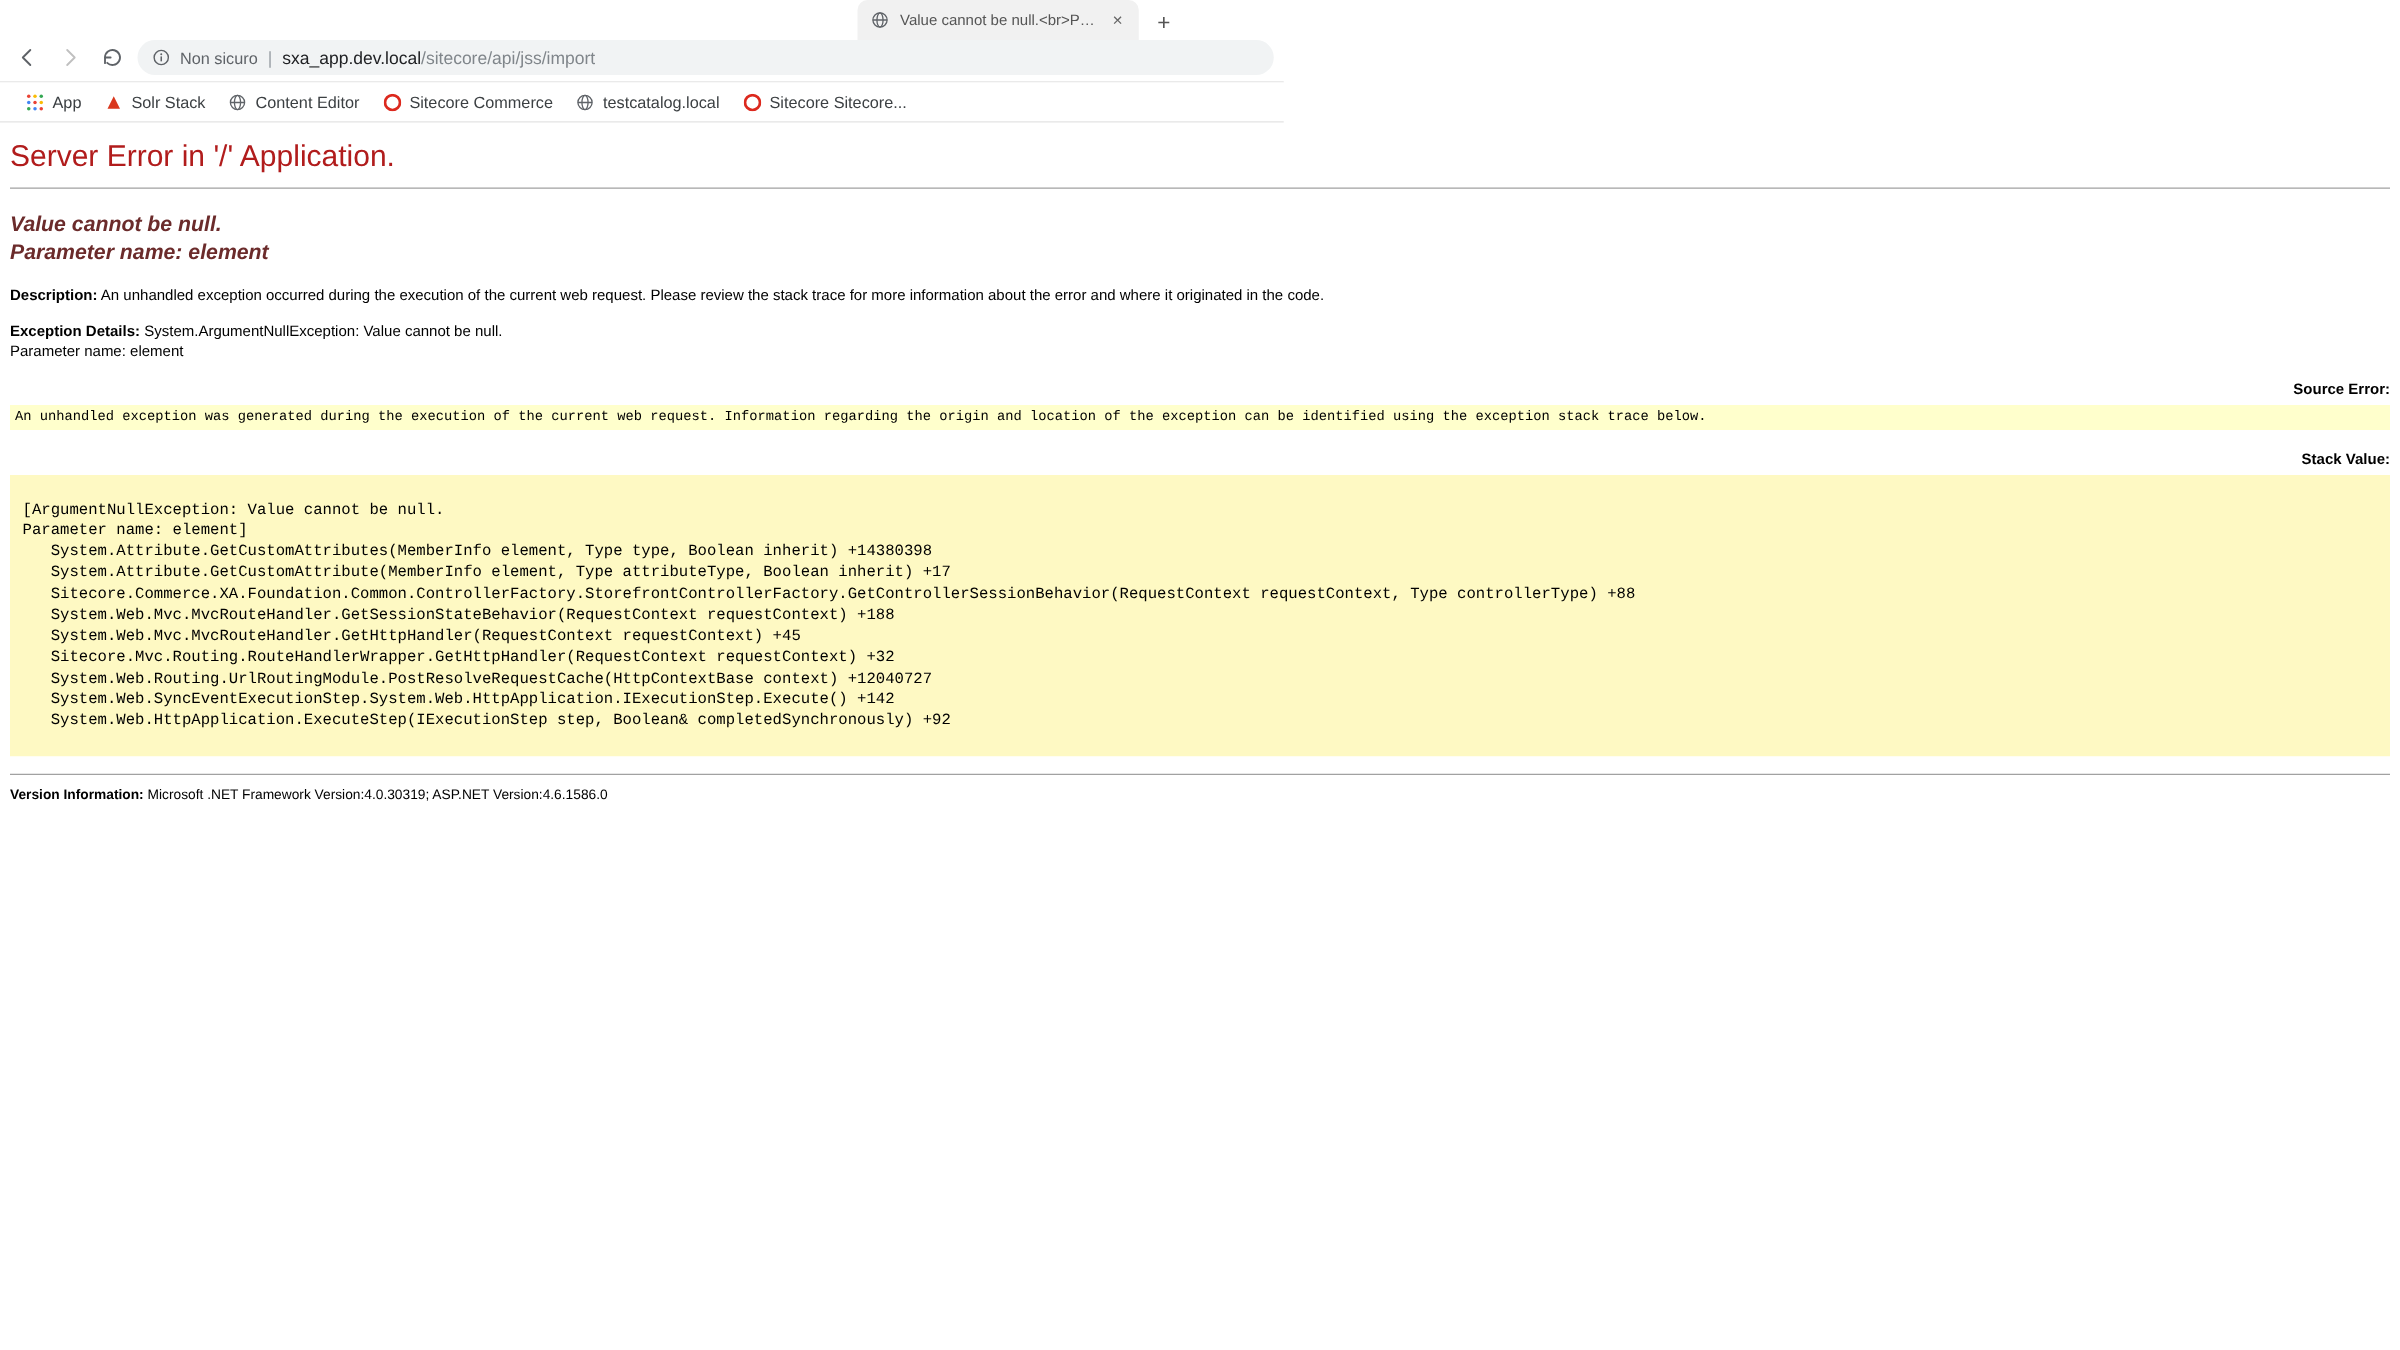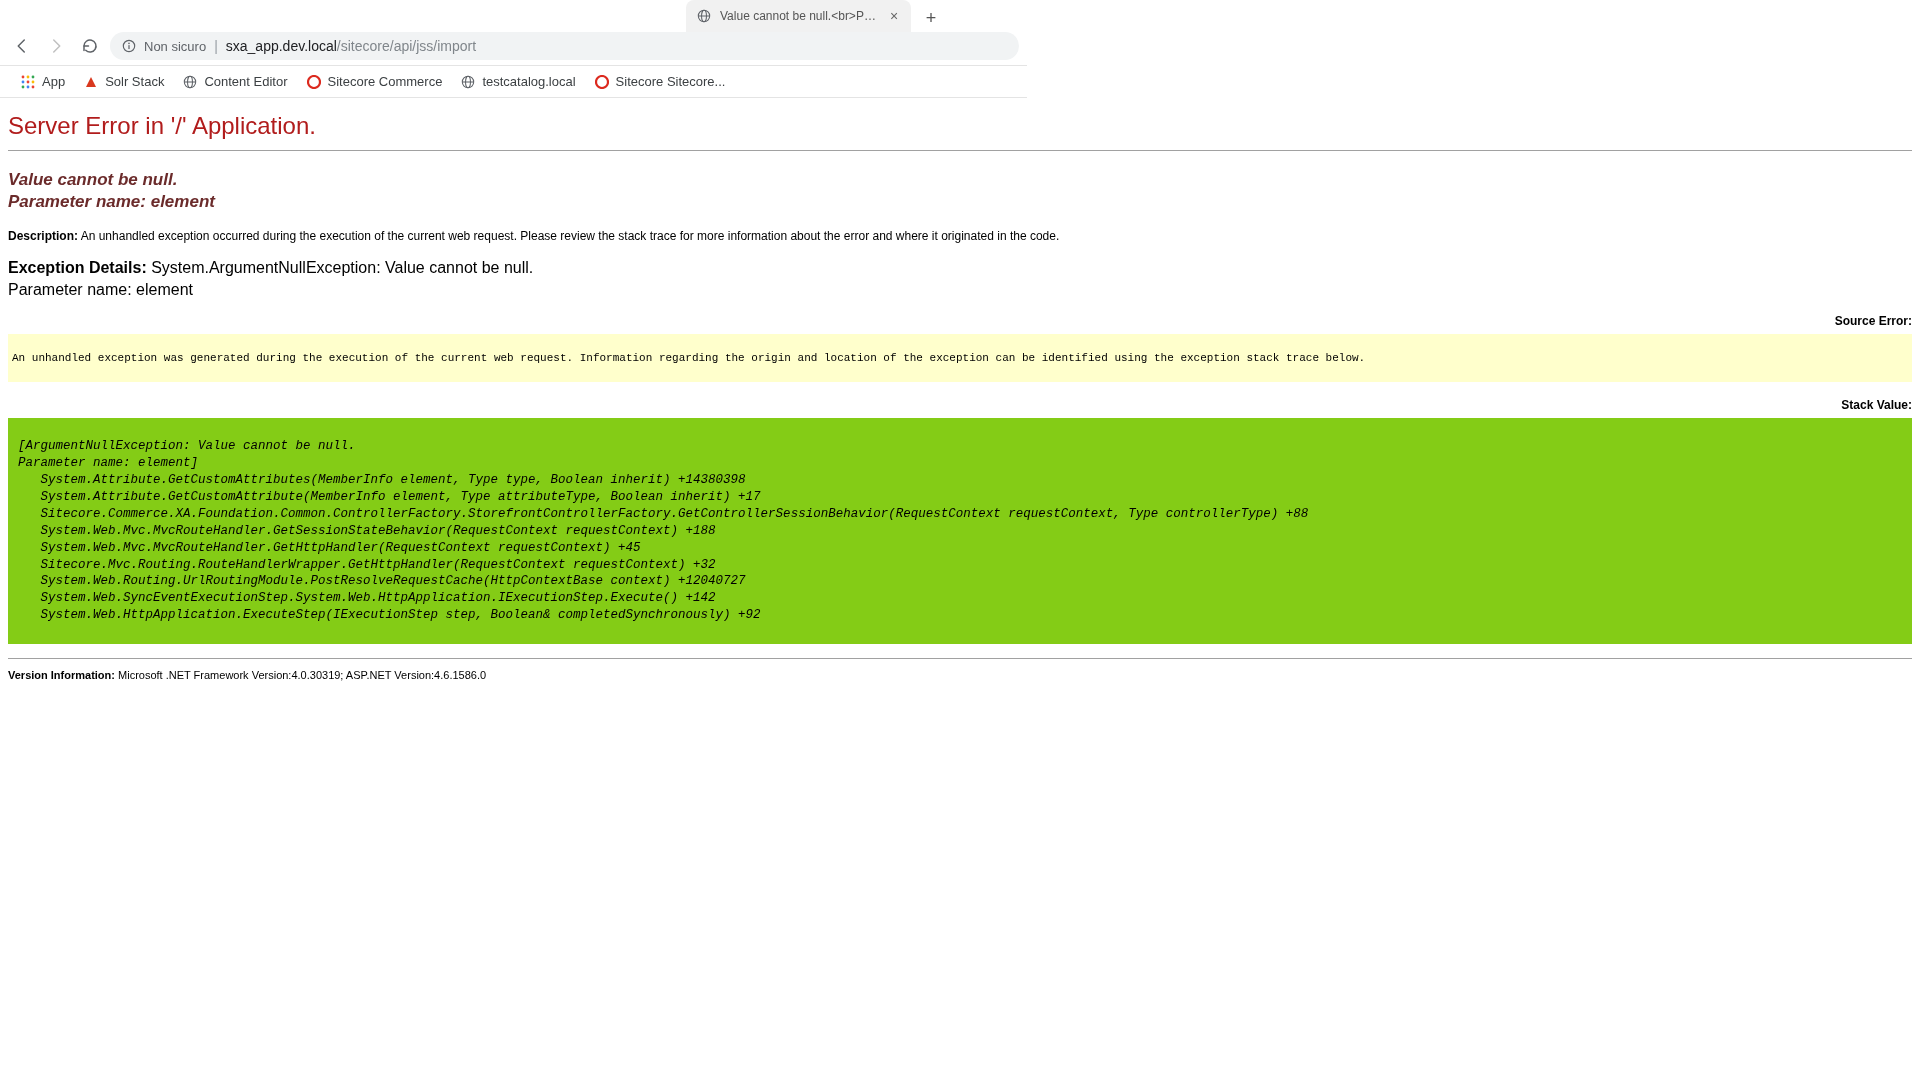--- a/index.html
+++ b/index.html
@@ -28,25 +28,25 @@
   .bookmark .b-icon { width: 16px; height: 16px; display:flex; align-items:center; justify-content:center; }
 
   
   .content { padding: 14px 8px; font-family: Verdana, Arial, sans-serif; }
   h1.error-title { font-family: Verdana, Arial, sans-serif; font-weight: 400; color: #b11c1c; font-size: 24px; }
   .hr-red { border: none; border-top: 1px solid #a1a1a1; margin: 10px 0 18px 0; }
 
   .err-sub { font-family: Verdana, Arial, sans-serif; font-style: italic; color: #6b2b2b; font-size: 17px; line-height: 1.3; margin-bottom: 16px; font-weight: bold; }
   .desc { font-size: 12px; color: #000; margin-bottom: 14px; }
   .desc b { font-weight: bold; }
-  .exc { font-size: 16px; color: #000; line-height: 1.35; margin-bottom: 14px; }
+  .exc { font-size: 12px; color: #000; line-height: 1.35; margin-bottom: 14px; }
   .exc b { font-weight: bold; }
   .section-label { font-size: 12px; font-weight: bold; margin-bottom: 6px; text-align: right; }
-  .src-box { background: #ffffcc; padding: 18px 4px; font-family: Consolas, "Courier New", monospace; font-size: 11px; color: #000; margin-bottom: 16px; }
-  .stack-box { background: #84cc16; padding: 20px 10px; font-family: Consolas, "Courier New", monospace; font-size: 12.5px; color: #000; white-space: pre; overflow-x: auto; line-height: 1.35; margin-bottom: 14px; font-style: italic; }
+  .src-box { background: #ffffcc; padding: 4px 4px; font-family: Consolas, "Courier New", monospace; font-size: 11px; color: #000; margin-bottom: 16px; }
+  .stack-box { background: #fef9c3; padding: 20px 10px; font-family: Consolas, "Courier New", monospace; font-size: 12.5px; color: #000; white-space: pre; overflow-x: auto; line-height: 1.35; margin-bottom: 14px; }
   .ver-line { border: none; border-top: 1px solid #a1a1a1; margin: 0 0 10px 0; }
   .version { font-size: 11px; color: #000; }
   .version b { font-weight: bold; }
 
   
   svg { display: block; }
 </style>
 </head>
 <body>
 

